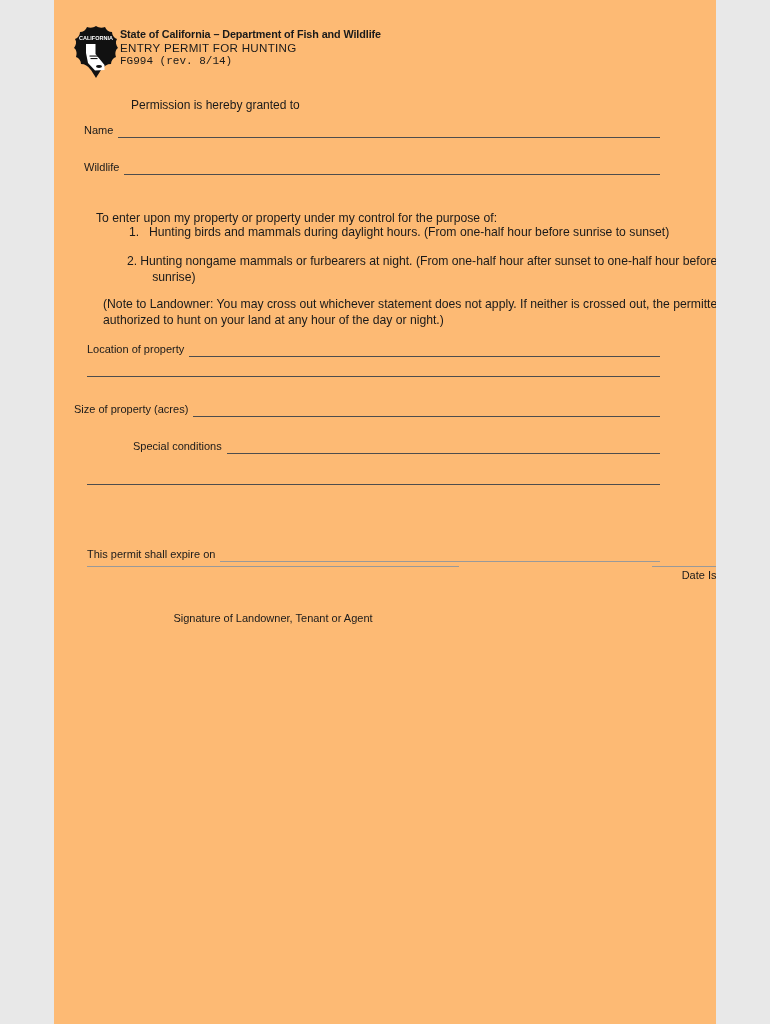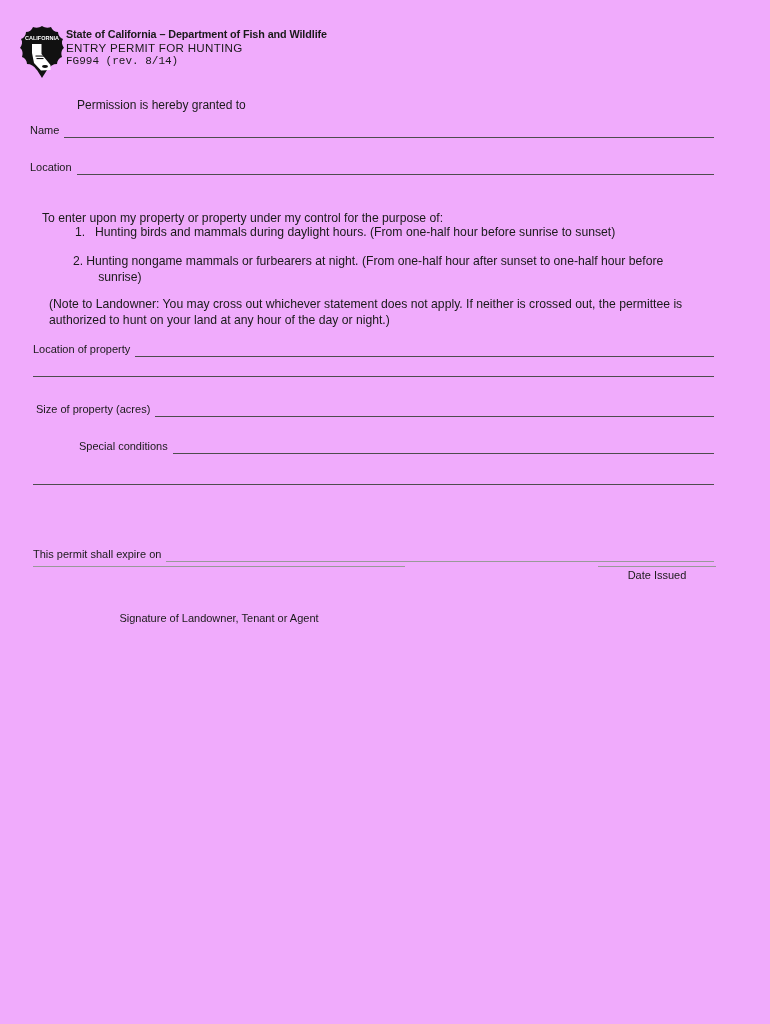--- a/index.html
+++ b/index.html
@@ -1,19 +1,19 @@
 <!DOCTYPE html>
 <html><head>
 <meta charset="utf-8">
 <style>
   html,body{margin:0;padding:0;background:#e8e8e8;}
   .page{
     position:relative;
-    width:770px;height:1024px;
-    background:#f0abfc;
+    width:662px;height:1024px;
+    background:#fdba74;
     font-family:"Liberation Sans","DejaVu Sans",sans-serif;
     color:#1a1a1a;
     overflow:hidden;
     margin:0 auto;
   }
   
   .logo{position:absolute;left:19px;top:25px;width:46px;height:54px;}
   .hdr{position:absolute;left:66px;white-space:nowrap;}
   .hdr-agency{top:28px;font-size:10.8px;font-weight:bold;letter-spacing:-0.1px;}
   .hdr-title{top:41px;font-size:11.6px;letter-spacing:0.3px;}
@@ -85,21 +85,21 @@
   <div class="txt hdr hdr-form">FG994 (rev. 8/14)</div>
 
   <div class="txt label-size" style="left:29px;top:98px;">Permission is hereby granted to</div>
 
   <div class="row" style="left:30px;right:56px;top:121px;text-align:right;">
     <span class="lbl">Name</span>
     <span class="fill"></span>
   </div>
 
   <div class="row" style="left:30px;right:56px;top:158px;">
-    <span class="lbl">Location</span>
+    <span class="lbl">Wildlife</span>
     <span class="fill"></span>
   </div>
 
   <div class="txt para-size" style="left:42px;top:210px;">To enter upon my property or property under my control for the purpose of:</div>
 
   <div class="list-item" style="left:75px;top:224px;width:680px;">
     <span class="num" style="width:20px;">1.</span>
     <span>Hunting birds and mammals during daylight hours. (From one-half hour before sunrise to sunset)</span>
   </div>
 
@@ -110,21 +110,21 @@
 
   <div class="note">(Note to Landowner: You may cross out whichever statement does not apply. If neither is crossed out, the permittee is authorized to hunt on your land at any hour of the day or night.)</div>
 
   <div class="row" style="left:33px;right:56px;top:340px;">
     <span class="lbl">Location of property</span>
     <span class="fill"></span>
   </div>
 
   <div class="rule" style="left:33px;right:56px;top:376px;"></div>
 
-  <div class="row" style="left:36px;right:56px;top:400px;">
+  <div class="row" style="left:20px;right:56px;top:400px;">
     <span class="lbl">Size of property (acres)</span>
     <span class="fill"></span>
   </div>
 
   <div class="row" style="left:35px;right:56px;top:437px;margin-left:44px;">
     <span class="lbl">Special conditions</span>
     <span class="fill"></span>
   </div>
 
   <div class="rule" style="left:33px;right:56px;top:484px;"></div>

